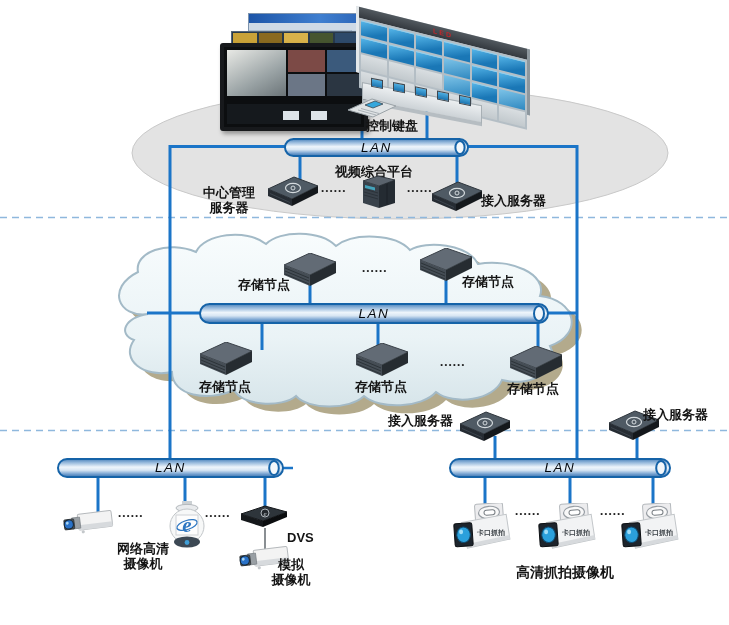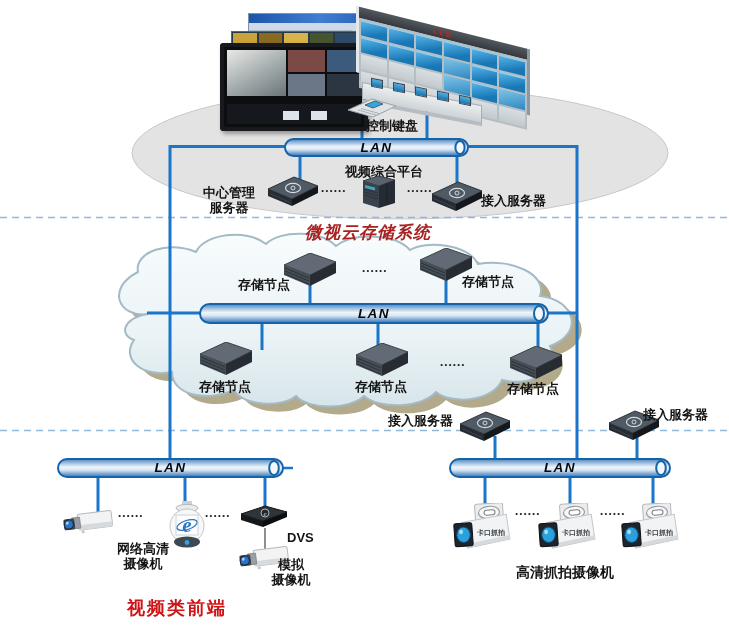--- a/index.html
+++ b/index.html
@@ -6,21 +6,21 @@
   #canvas{position:relative;width:729px;height:625px;background:#fff;overflow:hidden;
           font-family:"Liberation Serif","DejaVu Serif",serif;}
   #bg{position:absolute;left:0;top:0;}
 
   .lbl{position:absolute;font-weight:bold;color:#141414;font-size:13px;white-space:nowrap;text-align:right;}
   .lbl2{position:absolute;text-align:center;font-weight:bold;color:#141414;font-size:13px;line-height:14.5px;}
   .lbl2 span{display:block;text-align:center;}
   .dots{position:absolute;font-weight:bold;font-size:13px;color:#1c1c1c;letter-spacing:1px;white-space:nowrap;}
   .lan-label{position:absolute;display:flex;align-items:center;justify-content:center;
              font-family:"Liberation Sans","DejaVu Sans",sans-serif;
-             font-weight:bold;font-style:italic;font-size:13.5px;color:#04080d;letter-spacing:1.5px;text-align:center;}
+             font-weight:normal;font-style:italic;font-size:13.5px;color:#04080d;letter-spacing:1.5px;text-align:center;}
   .red-title{position:absolute;color:#ce1417;font-size:18px;font-weight:bold;letter-spacing:2px;white-space:nowrap;}
   .cloud-title{position:absolute;color:#a82222;font-size:17px;font-weight:bold;font-style:italic;letter-spacing:1px;white-space:nowrap;}
   .dev{position:absolute;}
 
   
   .win-back{position:absolute;left:248px;top:13px;width:119px;height:85px;background:#e7edf4;border:1px solid #7d93ad;}
   .win-back .tb{height:9px;background:linear-gradient(90deg,#1d55a8,#3f7fd0 60%,#2a62b4);}
   .win-back .tool{height:7px;background:#cfdae6;border-bottom:1px solid #aabccd;}
   .win-back .side{position:absolute;right:0;top:16px;bottom:0;width:16px;background:#c3d2e1;border-left:1px solid #9fb4c8;}
   .win-back .row{height:6px;border-bottom:1px solid #b9c9d8;background:#dde7f0;}
@@ -272,39 +272,38 @@
   <svg class="dev" style="left:346px;top:95px" width="52" height="24">
       <use href="#sym-keyboard"></use>
     </svg>
   <span class="lbl" style="left:366px;top:117px">控制键盘</span>
 
   <div class="lan-label" style="left:285px;top:138px;width:183px;height:18px">LAN</div>
   <div class="lan-label" style="left:200px;top:303px;width:348px;height:20px">LAN</div>
   <div class="lan-label" style="left:58px;top:458px;width:225px;height:19px">LAN</div>
   <div class="lan-label" style="left:450px;top:458px;width:220px;height:19px">LAN</div>
 
-  <span class="lbl" style="left:345px;top:163px">视频综合平台</span>
+  <span class="lbl" style="left:335px;top:163px">视频综合平台</span>
   <div class="lbl2" style="left:197px;top:186px;width:64px">
     <span>中心管理</span>
     <span>服务器</span>
   </div>
   <svg class="dev" style="left:260px;top:176px" width="62" height="32">
       <use href="#sym-flat-server"></use>
     </svg>
   <span class="dots" style="left:321px;top:180px">......</span>
   <svg class="dev" style="left:357px;top:175px" width="42" height="34">
       <use href="#sym-tower"></use>
     </svg>
   <span class="dots" style="left:407px;top:180px">......</span>
   <svg class="dev" style="left:424px;top:181px" width="62" height="32">
       <use href="#sym-flat-server"></use>
     </svg>
   <span class="lbl" style="left:481px;top:192px">接入服务器</span>
 
-  <span class="cloud-title" style="left:305px;top:221px">微视云存储系统</span>
 
   <svg class="dev" style="left:280px;top:253px" width="60" height="34">
       <use href="#sym-storage-node"></use>
     </svg>
   <span class="lbl" style="left:238px;top:276px">存储节点</span>
   <span class="dots" style="left:362px;top:260px">......</span>
   <svg class="dev" style="left:416px;top:248px" width="60" height="34">
       <use href="#sym-storage-node"></use>
     </svg>
   <span class="lbl" style="left:462px;top:273px">存储节点</span>
@@ -349,21 +348,20 @@
     </svg>
 
   <div class="lbl2" style="left:103px;top:542px;width:80px">
     <span>网络高清</span>
     <span>摄像机</span>
   </div>
   <div class="lbl2" style="left:262px;top:558px;width:58px">
     <span>模拟</span>
     <span>摄像机</span>
   </div>
-  <span class="red-title" style="left:127px;top:596px">视频类前端</span>
 
   <svg class="dev" style="left:450px;top:503px" width="64" height="48">
       <use href="#sym-capture-camera"></use>
     </svg>
   <span class="lbl" style="left:477px;top:528px;font-size:7px;color:#3c4247">卡口抓拍</span>
   <span class="dots" style="left:515px;top:503px">......</span>
   <svg class="dev" style="left:535px;top:503px" width="64" height="48">
       <use href="#sym-capture-camera"></use>
     </svg>
   <span class="lbl" style="left:562px;top:528px;font-size:7px;color:#3c4247">卡口抓拍</span>

